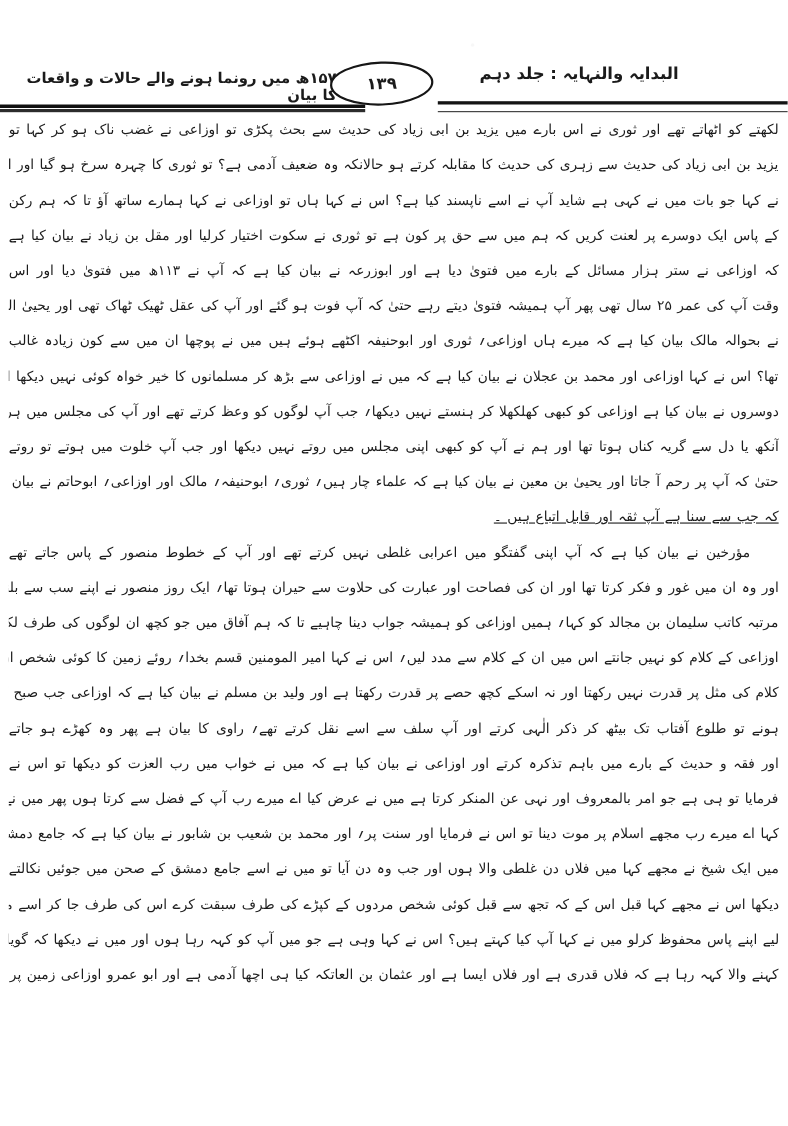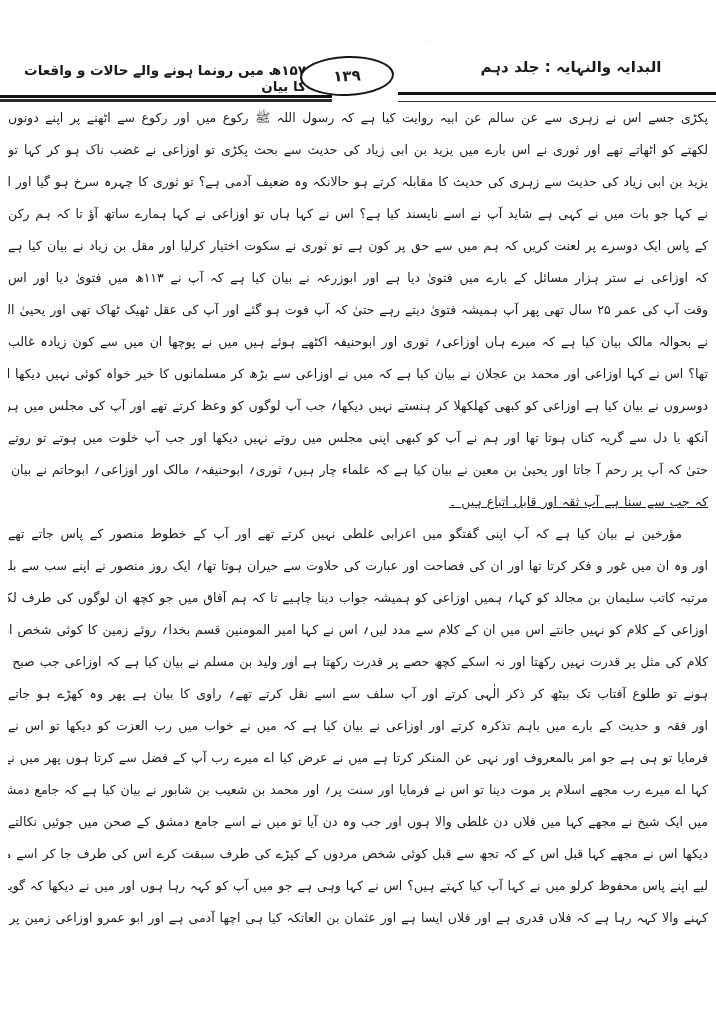--- a/index.html
+++ b/index.html
@@ -15,21 +15,21 @@
     position:absolute;inset:0;
     background:
       radial-gradient(circle at 60% 4%, rgba(0,0,0,0.03) 0 1px, transparent 2px),
       #ffffff;
   }
   
   .book-title{
     position:absolute;top:58px;right:10px;
     width:270px;
     font-size:15px;font-weight:bold;
-    text-align:center;
+    text-align:left;
     direction:rtl;
     letter-spacing:0.5px;
   }
   .rule-right{
     position:absolute;top:92px;right:0;width:318px;height:6px;
     border-top:3px solid #141414;
     border-bottom:1px solid #333;
   }
   .page-oval{
     position:absolute;top:56px;left:300px;
@@ -89,21 +89,20 @@
 
   <div class="page-oval">
     <span>۱۳۹</span>
   </div>
 
   <div class="chapter-title">۱۵۷ھ میں رونما ہونے والے حالات و واقعات کا بیان</div>
 
   <div class="rule-left"></div>
 
   <div class="body-text" id="body-text">
-      <div class="line">پکڑی جسے اس نے زہری سے عن سالم عن ابیہ روایت کیا ہے کہ رسول اللہ ﷺ رکوع میں اور رکوع سے اٹھنے پر اپنے دونوں</div>
       <div class="line">لکھتے کو اٹھاتے تھے اور ثوری نے اس بارے میں یزید بن ابی زیاد کی حدیث سے بحث پکڑی تو اوزاعی نے غضب ناک ہو کر کہا تو</div>
       <div class="line">یزید بن ابی زیاد کی حدیث سے زہری کی حدیث کا مقابلہ کرتے ہو حالانکہ وہ ضعیف آدمی ہے؟ تو ثوری کا چہرہ سرخ ہو گیا اور اوزاعی</div>
       <div class="line">نے کہا جو بات میں نے کہی ہے شاید آپ نے اسے ناپسند کیا ہے؟ اس نے کہا ہاں تو اوزاعی نے کہا ہمارے ساتھ آؤ تا کہ ہم رکن</div>
       <div class="line">کے پاس ایک دوسرے پر لعنت کریں کہ ہم میں سے حق پر کون ہے تو ثوری نے سکوت اختیار کرلیا اور مقل بن زیاد نے بیان کیا ہے</div>
       <div class="line">کہ اوزاعی نے ستر ہزار مسائل کے بارے میں فتویٰ دیا ہے اور ابوزرعہ نے بیان کیا ہے کہ آپ نے ۱۱۳ھ میں فتویٰ دیا اور اس</div>
       <div class="line">وقت آپ کی عمر ۲۵ سال تھی پھر آپ ہمیشہ فتویٰ دیتے رہے حتیٰ کہ آپ فوت ہو گئے اور آپ کی عقل ٹھیک ٹھاک تھی اور یحییٰ القطان</div>
       <div class="line">نے بحوالہ مالک بیان کیا ہے کہ میرے ہاں اوزاعی؍ ثوری اور ابوحنیفہ اکٹھے ہوئے ہیں میں نے پوچھا ان میں سے کون زیادہ غالب</div>
       <div class="line">تھا؟ اس نے کہا اوزاعی اور محمد بن عجلان نے بیان کیا ہے کہ میں نے اوزاعی سے بڑھ کر مسلمانوں کا خیر خواہ کوئی نہیں دیکھا اور</div>
       <div class="line">دوسروں نے بیان کیا ہے اوزاعی کو کبھی کھلکھلا کر ہنستے نہیں دیکھا؍ جب آپ لوگوں کو وعظ کرتے تھے اور آپ کی مجلس میں ہر شخص اپنی</div>
       <div class="line">آنکھ یا دل سے گریہ کناں ہوتا تھا اور ہم نے آپ کو کبھی اپنی مجلس میں روتے نہیں دیکھا اور جب آپ خلوت میں ہوتے تو روتے</div>

